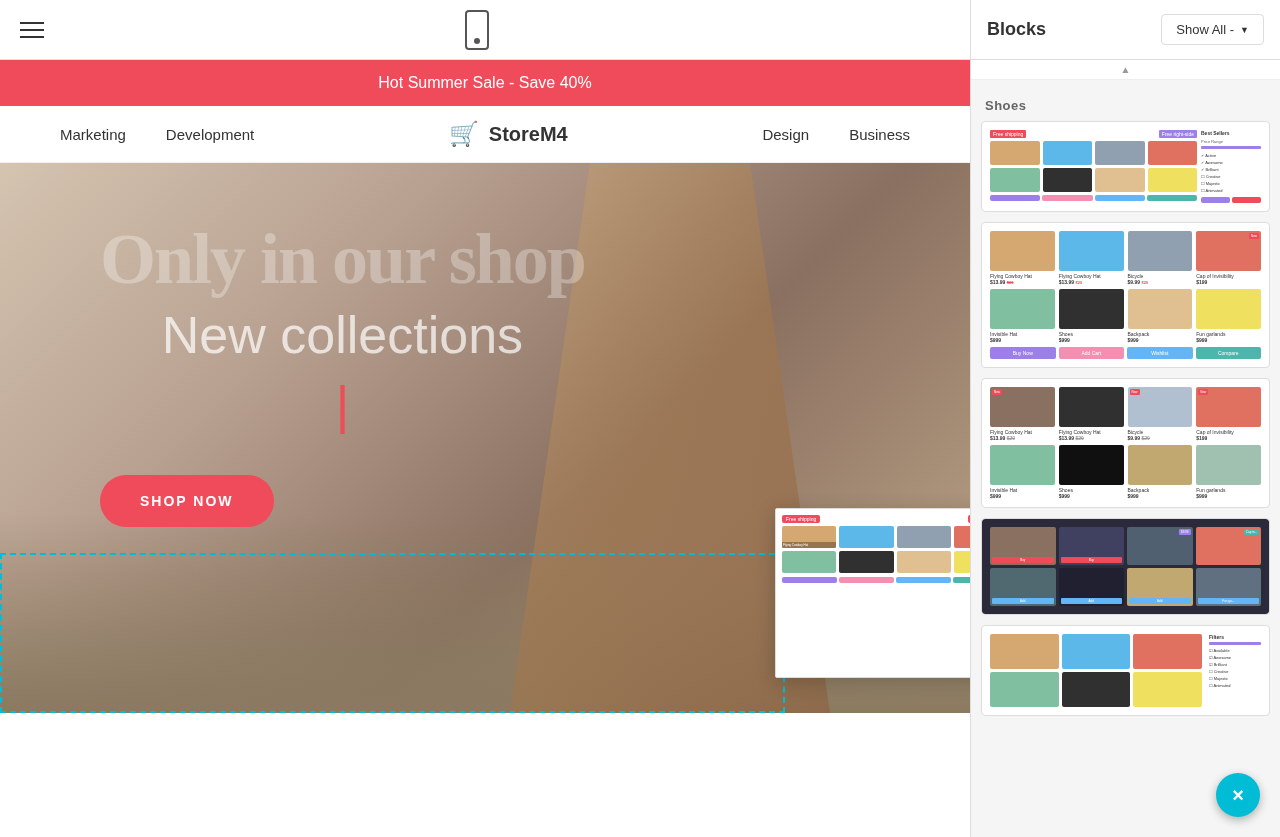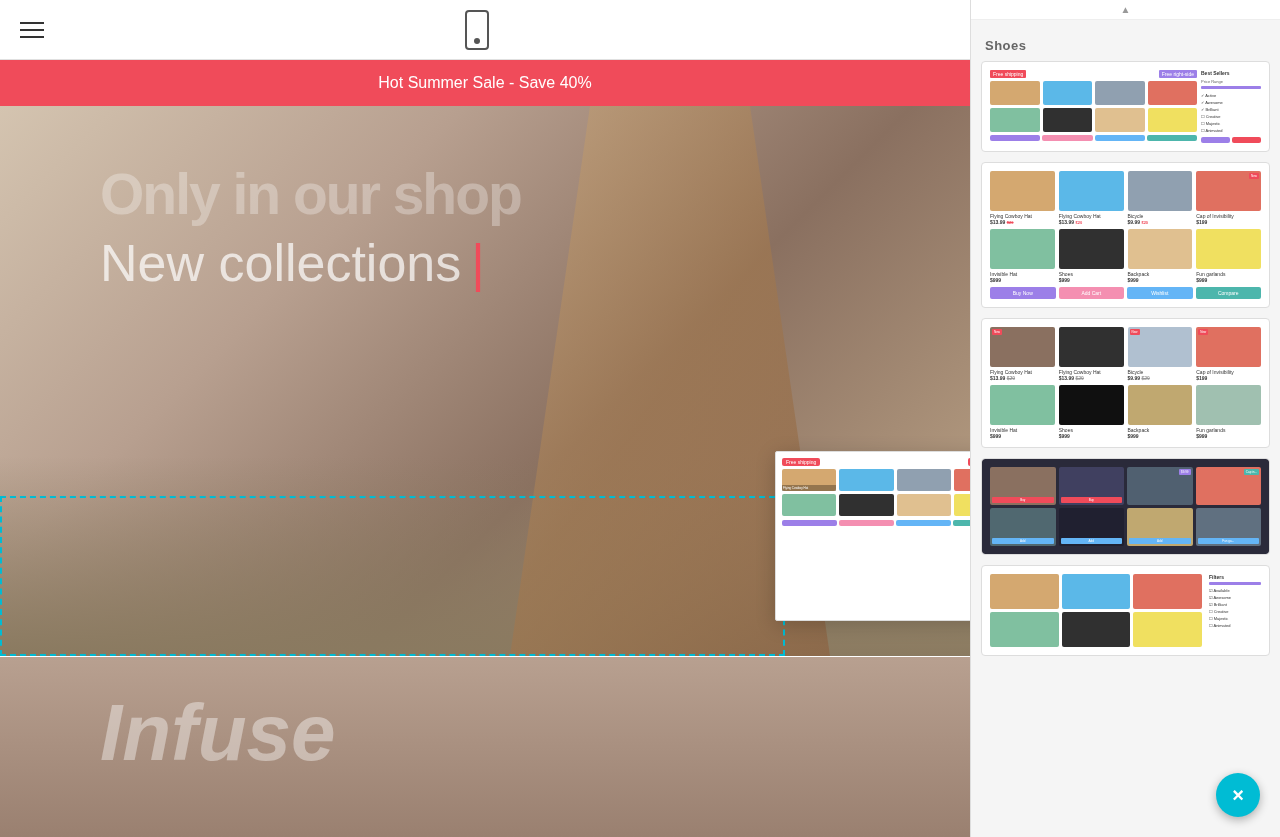--- a/index.html
+++ b/index.html
@@ -115,32 +115,33 @@
       bottom: 0; left: 0; right: 0;
       height: 200px;
       background: linear-gradient(to top, #8a7a60, transparent);
     }
     .hero-content {
       position: absolute;
       top: 60px; left: 100px;
       z-index: 10;
     }
     .hero-title-big {
-      font-size: 57px;
+      font-size: 72px;
       font-weight: 900;
       color: rgba(255,255,255,0.3);
       line-height: 1;
       letter-spacing: -2px;
+      font-family: Liberation Serif, serif;
     }
     .hero-subtitle {
       font-size: 52px;
       font-weight: 300;
       color: rgba(255,255,255,0.7);
       margin-top: 10px;
-      display: flex; align-items: center; gap: 10px;
+      display: flex; align-items: center; gap: 10px; flex-direction: column;
     }
     .hero-subtitle .urb {
       font-weight: 900;
       color: #f04b5a;
     }
     .hero-subtitle .cursor {
       color: #f04b5a;
       animation: blink 1s infinite;
     }
     @keyframes blink { 0%,100%{opacity:1} 50%{opacity:0} }
@@ -307,34 +308,49 @@
     </div>
     <div style="width:40px"></div>
   </div>
 
   <div class="website-content">
 
     <div class="announcement-bar">
       <span>Hot Summer Sale - Save 40%</span>
     </div>
 
+    <nav class="site-nav">
+      <div class="nav-links">
+        <a href="#">Marketing</a>
+        <a href="#">Development</a>
+      </div>
+      <div class="site-logo">
+        <span class="logo-icon">🛒</span>
+        <span>StoreM4</span>
+      </div>
+      <div class="nav-links">
+        <a href="#">Design</a>
+        <a href="#">Business</a>
+      </div>
+    </nav>
 
     <div class="hero-section">
       <div class="hero-bg"></div>
 
       <div style="position:absolute;right:100px;top:0;bottom:0;width:400px;background:linear-gradient(to bottom right,#c8a880,#a07850,#8a6040);opacity:0.7;clip-path:polygon(30% 0%,70% 0%,90% 100%,10% 100%);"></div>
 
       <div class="hero-content">
         <div class="hero-title-big">
           Only in our shop
         </div>
         <div class="hero-subtitle">
           <span>New collections </span>
             <span class="cursor">|</span>
         </div>
+        <button class="shop-now-btn">SHOP NOW</button>
       </div>
 
       <div class="dashed-selection"></div>
 
       <div class="floating-preview">
         <div style="padding:6px;font-size:6px;">
           <div style="display:flex;justify-content:space-between;margin-bottom:3px;">
             <span style="background:#f04b5a;color:white;padding:1px 4px;border-radius:2px;font-size:5px;">Free shipping</span>
             <span style="background:#f04b5a;color:white;padding:1px 4px;border-radius:2px;font-size:5px;">Free right-side</span>
           </div>
@@ -355,28 +371,31 @@
           <div style="display:flex;gap:2px;margin-top:4px;">
             <div style="flex:1;height:6px;background:#9c7fe8;border-radius:2px;"></div>
             <div style="flex:1;height:6px;background:#f48fb1;border-radius:2px;"></div>
             <div style="flex:1;height:6px;background:#64b5f6;border-radius:2px;"></div>
             <div style="flex:1;height:6px;background:#4db6ac;border-radius:2px;"></div>
           </div>
         </div>
       </div>
     </div>
 
-    <div class="hero-lower">
-      <div style="padding:30px 100px;color:rgba(255,255,255,0.4);font-size:80px;font-weight:900;font-style:italic;">Infuse</div>
-    </div>
   </div>
 </div>
 
 <div class="right-panel">
 
+  <div class="right-panel-header">
+    <h2>Blocks</h2>
+    <button class="show-all-btn">
+      <span>Show All -</span>
+    </button>
+  </div>
 
   <div style="background:white;display:flex;justify-content:center;padding:4px;border-bottom:1px solid #eee;">
     <span style="font-size:10px;color:#999;">▲</span>
   </div>
 
   <div class="right-panel-content">
     <div class="section-title">Shoes</div>
 
     <div class="block-card">
       <div class="block-card-inner">

